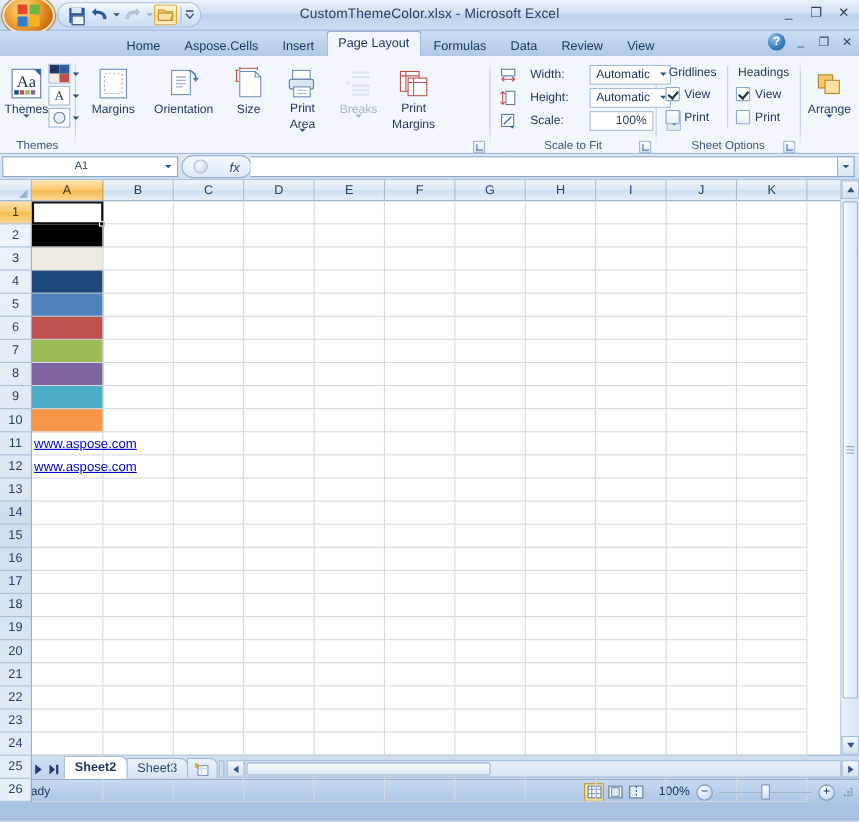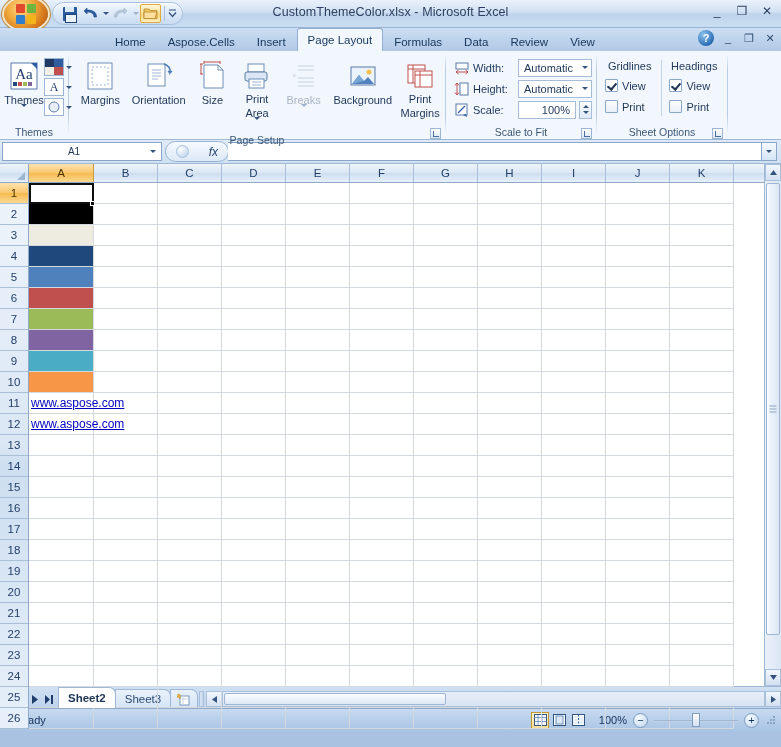--- a/index.html
+++ b/index.html
@@ -92,21 +92,21 @@
   .icon32{ width:32px;height:32px; position:relative; }
   .icon16{ width:16px;height:16px; position:relative; }
 
   
   .themes-small{ display:flex; flex-direction:column; gap:2px; padding-top:2px; }
   .tsbtn{ display:flex; align-items:center; gap:2px; }
   .tsq{ width:20px;height:18px; border:1px solid #9db6d4; background:#fff; position:relative;
         display:flex;align-items:center;justify-content:center; }
 
   
-  .sfrow{ display:flex; align-items:center; height:21px; gap:3px; }
+  .sfrow{ display:flex; align-items:center; height:21px; gap:12px; }
   .sfrow .lab{ font-size:11px; color:#1d3557; width:42px; }
   .combo{ height:18px; border:1px solid #a6bdd8; background:#fff; display:flex;
     align-items:center; justify-content:space-between; padding:0 3px 0 5px; font-size:11px; color:#1d3557; }
   .spin{ width:13px;height:18px; border:1px solid #a6bdd8; background:linear-gradient(180deg,#fbfdff,#dde9f7);
     display:flex;flex-direction:column;align-items:center;justify-content:center;gap:3px; }
   .spin i{ width:0;height:0;border-left:3px solid transparent;border-right:3px solid transparent; }
   .spin i.up{ border-bottom:3px solid #35537f; }
   .spin i.dn{ border-top:3px solid #35537f; }
 
   
@@ -395,41 +395,31 @@
             <div class="dn"><i class="caret"></i></div>
           </div>
           <div class="bigbtn disabled" style="width: 50px;">
             <div class="icon32" style="opacity: 0.45;"><svg width="32" height="32" viewBox="0 0 32 32">
                 <path d="M10 6 h16 M10 10 h16 M10 18 h16 M10 22 h16 M10 26 h16" stroke="#c3cfdd" stroke-width="2.2"></path>
                 <path d="M5 13 l4 2.5 l-4 2.5 Z" fill="#c3cfdd"></path>
               </svg></div>
             <div class="lbl">Breaks</div>
             <div class="dn"><i class="caret dim"></i></div>
           </div>
-          <div class="bigbtn" style="width: 76px;">
-            <div class="icon32"><svg width="32" height="32" viewBox="0 0 32 32">
-                <rect x="4" y="7" width="24" height="18" fill="#eaf2fb" stroke="#5b7ba6"></rect>
-                <circle cx="22" cy="12" r="2.5" fill="#f5c14b"></circle>
-                <path d="M5 24 l7 -9 l5 6 l4 -4 l6 7 Z" fill="#4f81bd"></path>
-                <path d="M5 24 l7 -9 l5 6 Z" fill="#7aa6d6"></path>
-              </svg></div>
-            <div class="lbl">Background</div>
-          </div>
           <div class="bigbtn" style="width: 46px;">
             <div class="icon32"><svg width="32" height="32" viewBox="0 0 32 32">
                 <rect x="4" y="5" width="17" height="18" fill="#fff" stroke="#c0504d"></rect>
                 <path d="M4 9 h17 M9 5 v18" stroke="#c0504d"></path>
                 <rect x="11" y="11" width="17" height="16" fill="#fff" stroke="#c0504d"></rect>
                 <path d="M11 15 h17 M16 11 v16" stroke="#c0504d"></path>
               </svg></div>
             <div class="lbl two">Print</div>
             <div class="lbl two">Margins</div>
           </div>
         </div>
-      <div class="grp-label">Page Setup</div>
       <div class="dlg"></div>
     </div>
 
     <div class="grp-div"></div>
 
     <div class="grp" style="width:150px">
       <div class="grp-body" style="flex-direction:column; padding-left:8px; padding-top:3px;">
         <div class="sfrow">
           <div class="icon16">
             <svg width="16" height="16" viewBox="0 0 16 16">
@@ -506,20 +496,32 @@
           </div>
         </div>
       </div>
       <div class="grp-label">Sheet Options</div>
       <div class="dlg"></div>
     </div>
 
     <div class="grp-div"></div>
 
     <div class="grp" style="width:52px">
+      <div class="grp-body" style="justify-content:center;">
+        <div class="bigbtn" style="width:50px">
+          <div class="icon32">
+            <svg width="32" height="32" viewBox="0 0 32 32">
+              <rect x="6" y="8" width="13" height="12" fill="#f7c96a" stroke="#b4862c"></rect>
+              <rect x="12" y="13" width="13" height="12" fill="#fbe3a6" stroke="#b4862c"></rect>
+            </svg>
+          </div>
+          <div class="lbl">Arrange</div>
+          <div class="dn"><i class="caret"></i></div>
+        </div>
+      </div>
       <div class="grp-label">&nbsp;</div>
     </div>
   </div>
 
   <div class="fbar">
     <div class="namebox">
       <span class="nm">A1</span>
       <span class="nb-caret">
           <i class="caret"></i>
         </span>

